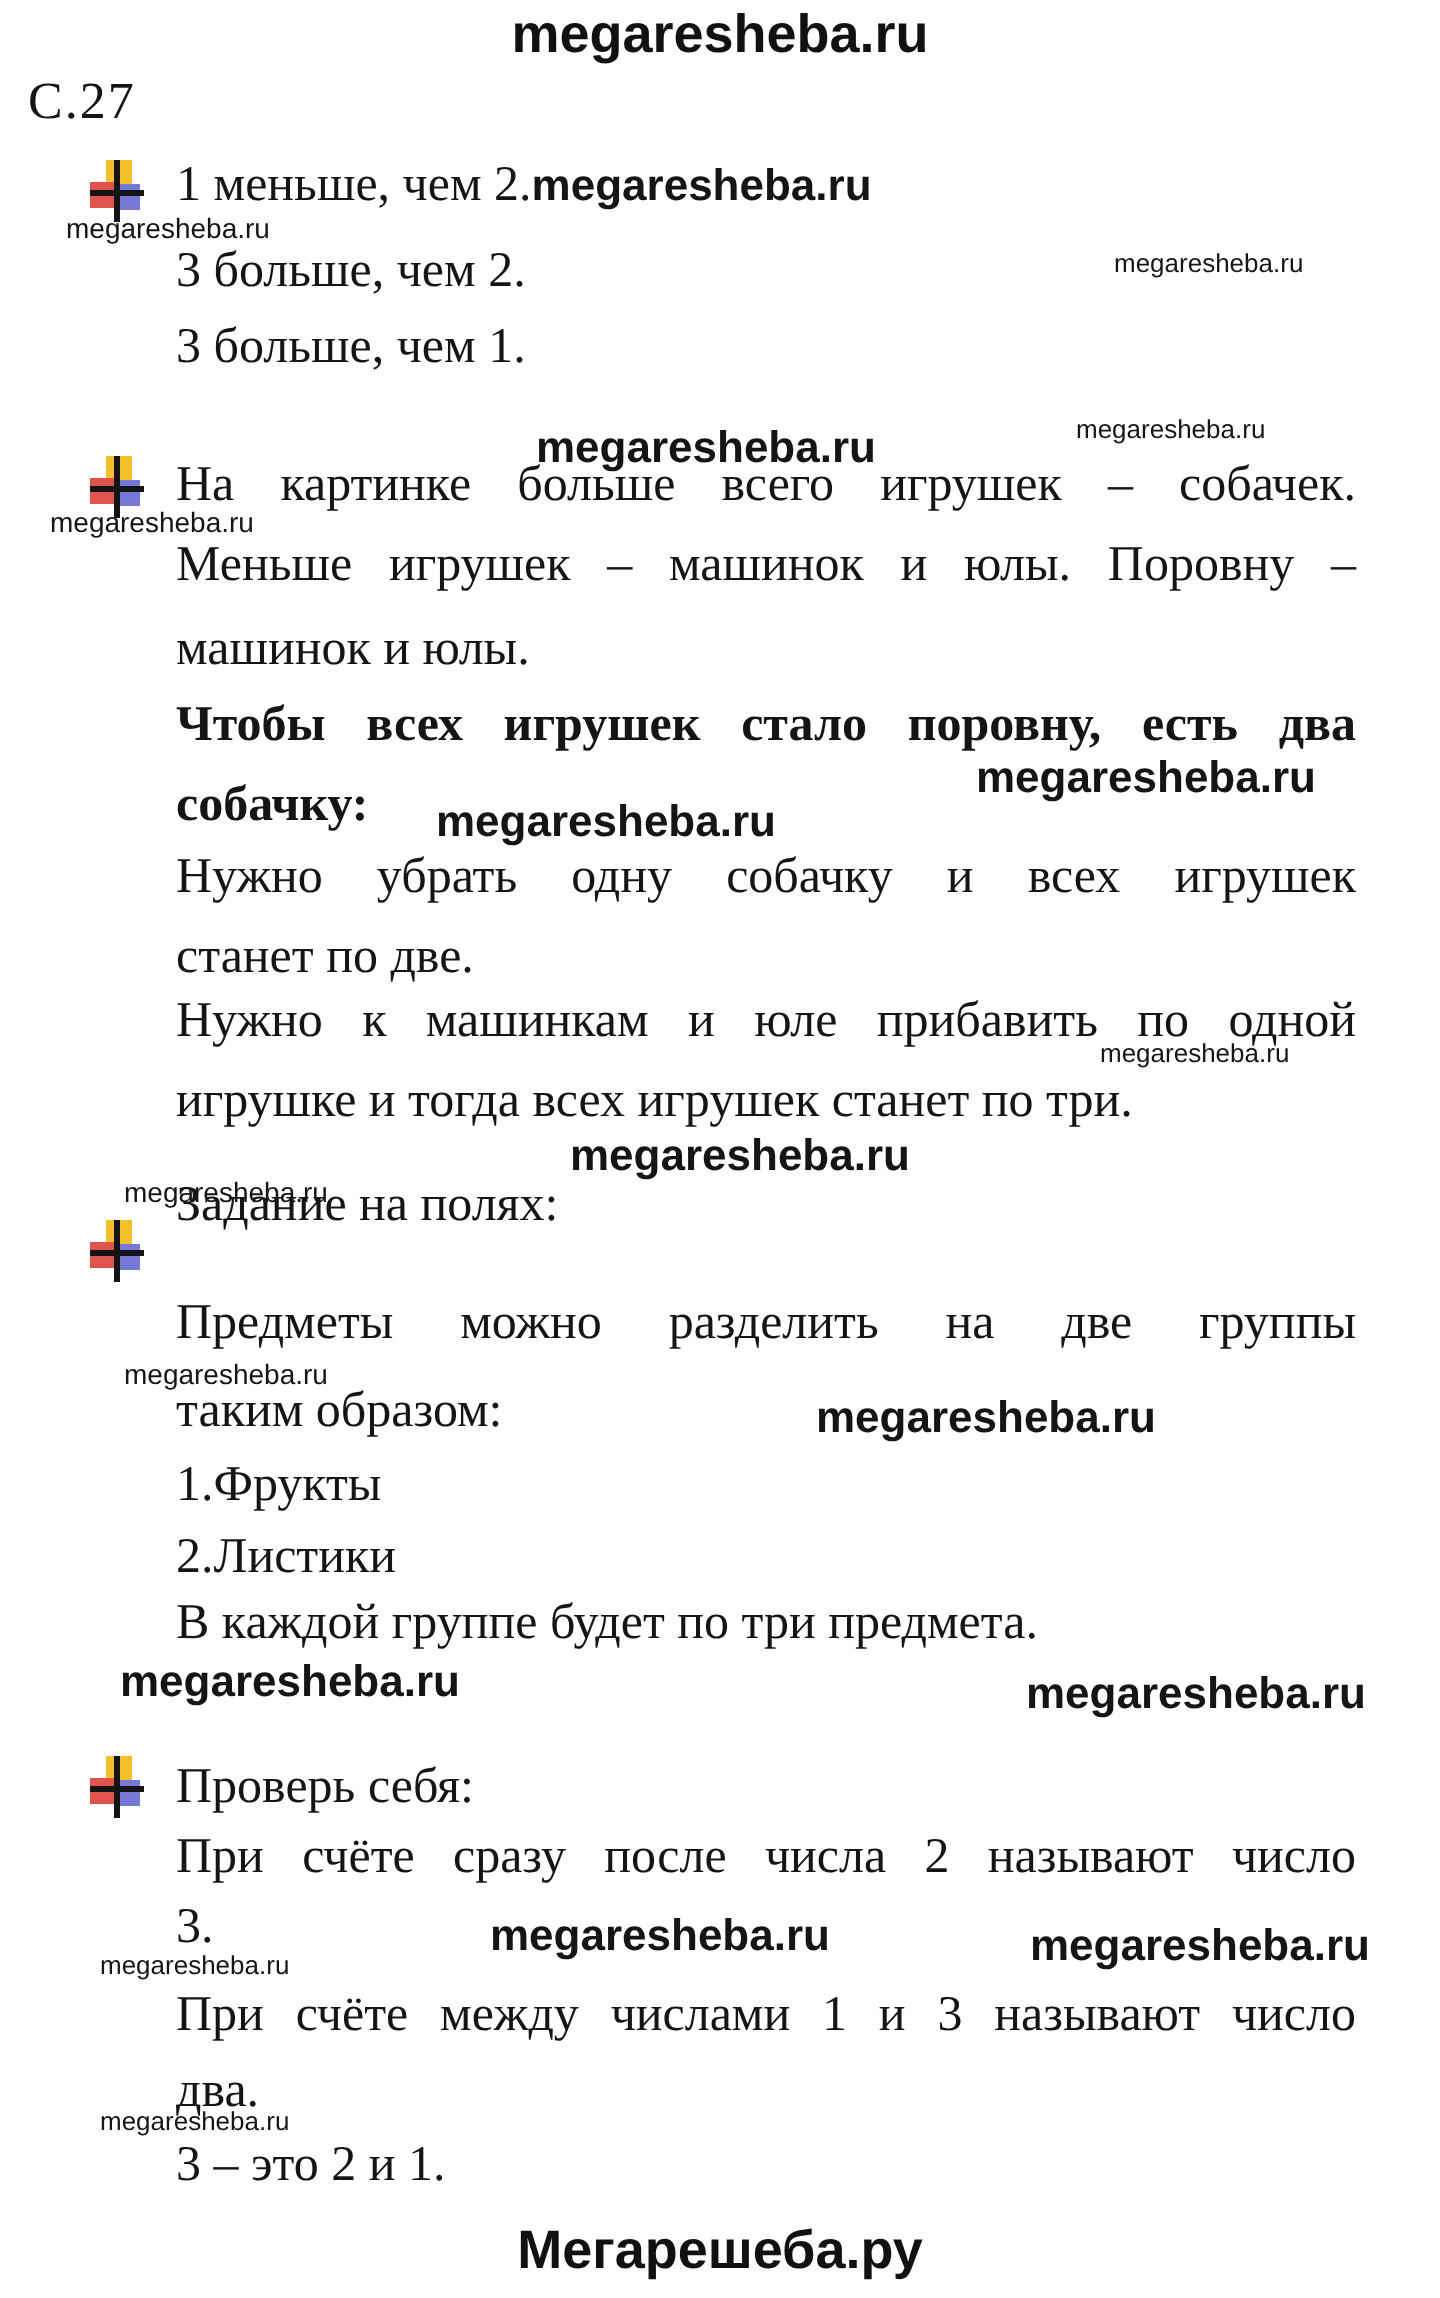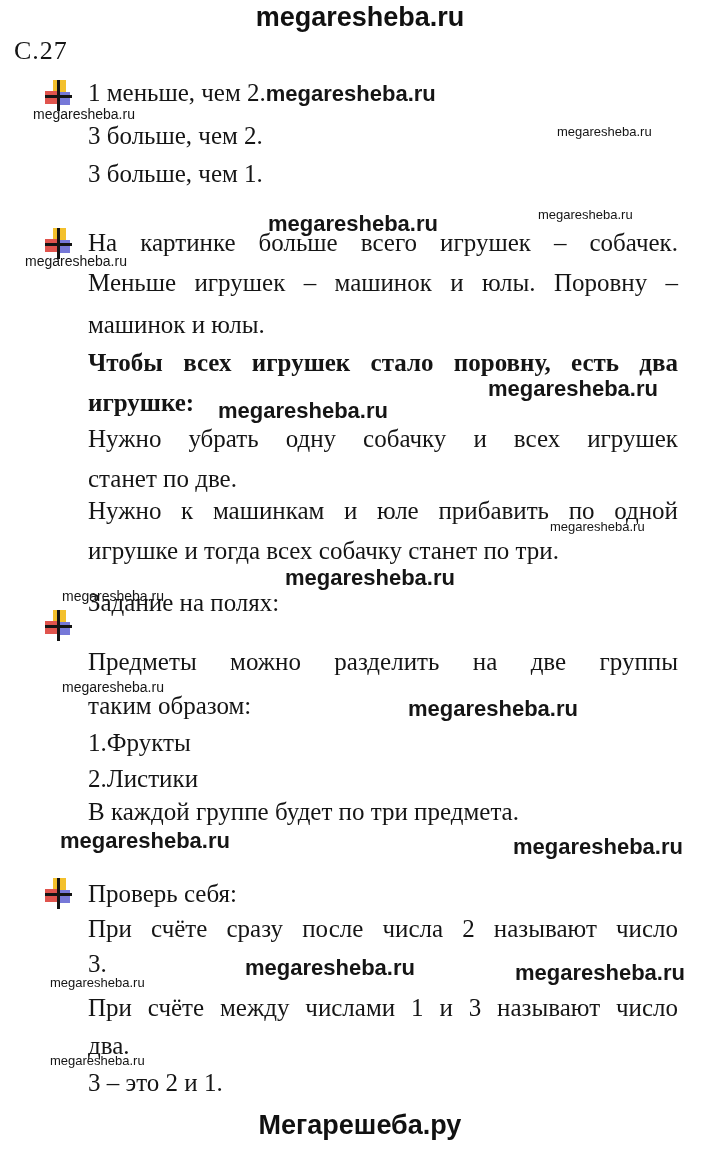--- a/index.html
+++ b/index.html
@@ -82,25 +82,25 @@
     </div>
 
   <div class="line" style="top:76px"><span>1 меньше, чем 2.</span><span class="wm-inline">megaresheba.ru</span></div>
   <div class="line" style="top:119px">3 больше, чем 2.</div>
   <div class="line" style="top:157px">3 больше, чем 1.</div>
 
   <div class="line just" style="top:226px">На картинке больше всего игрушек – собачек.</div>
   <div class="line just" style="top:266px">Меньше игрушек – машинок и юлы. Поровну –</div>
   <div class="line" style="top:308px">машинок и юлы.</div>
   <div class="line just bold" style="top:346px">Чтобы всех игрушек стало поровну, есть два</div>
-  <div class="line bold" style="top:386px">игрушке:</div>
+  <div class="line bold" style="top:386px">собачку:</div>
   <div class="line just" style="top:422px">Нужно убрать одну собачку и всех игрушек</div>
   <div class="line" style="top:462px">станет по две.</div>
   <div class="line just" style="top:494px">Нужно к машинкам и юле прибавить по одной</div>
-  <div class="line" style="top:534px">игрушке и тогда всех собачку станет по три.</div>
+  <div class="line" style="top:534px">игрушке и тогда всех игрушек станет по три.</div>
 
   <div class="line" style="top:586px">Задание на полях:</div>
   <div class="line just" style="top:645px">Предметы можно разделить на две группы</div>
   <div class="line" style="top:689px">таким образом:</div>
   <div class="line" style="top:726px">1.Фрукты</div>
   <div class="line" style="top:762px">2.Листики</div>
   <div class="line" style="top:795px">В каждой группе будет по три предмета.</div>
 
   <div class="line" style="top:877px">Проверь себя:</div>
   <div class="line just" style="top:912px">При счёте сразу после числа 2 называют число</div>

